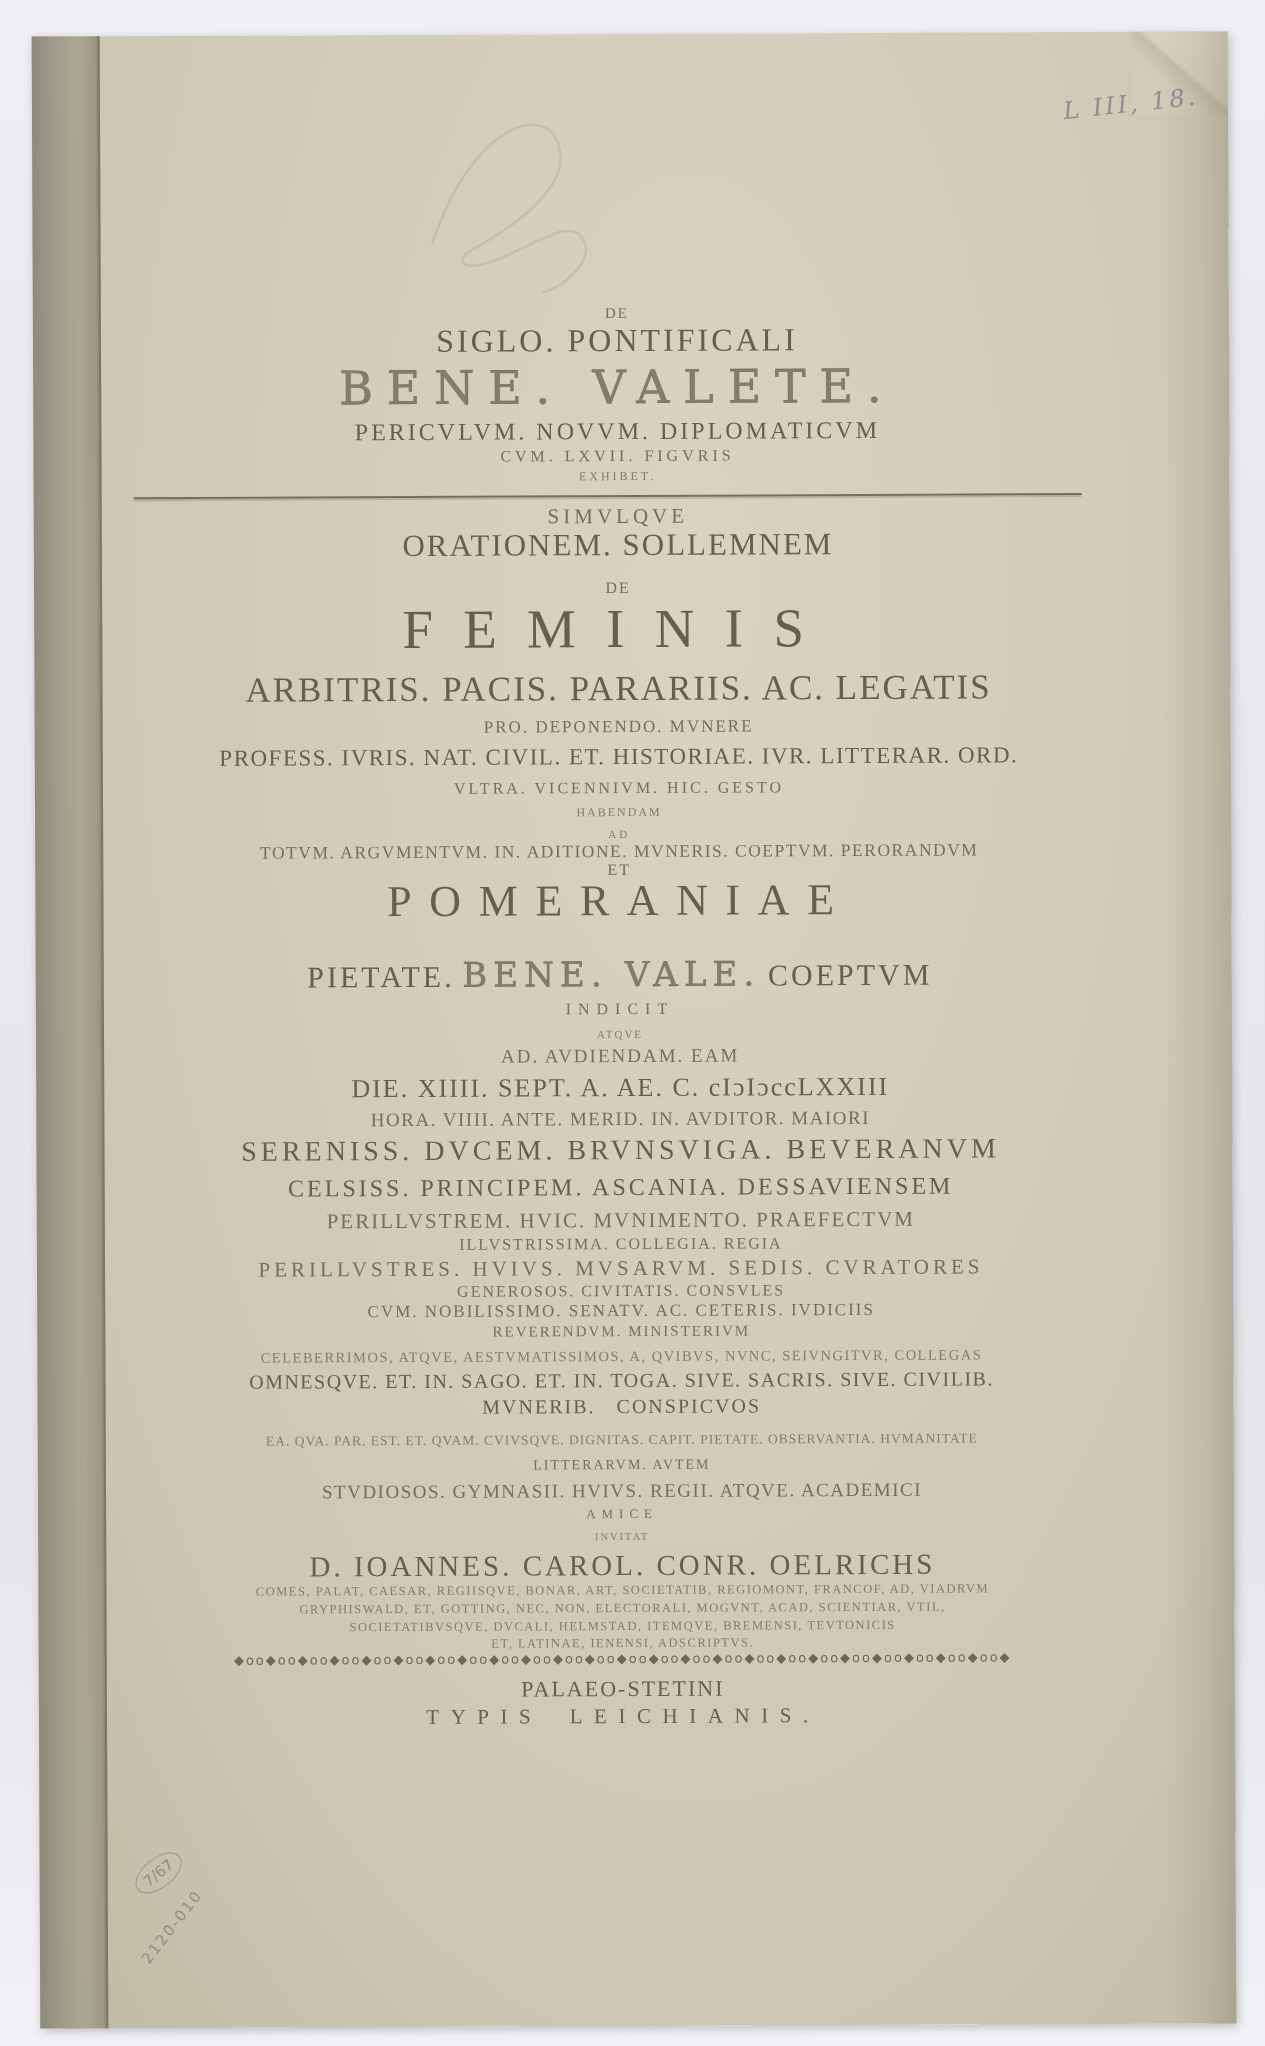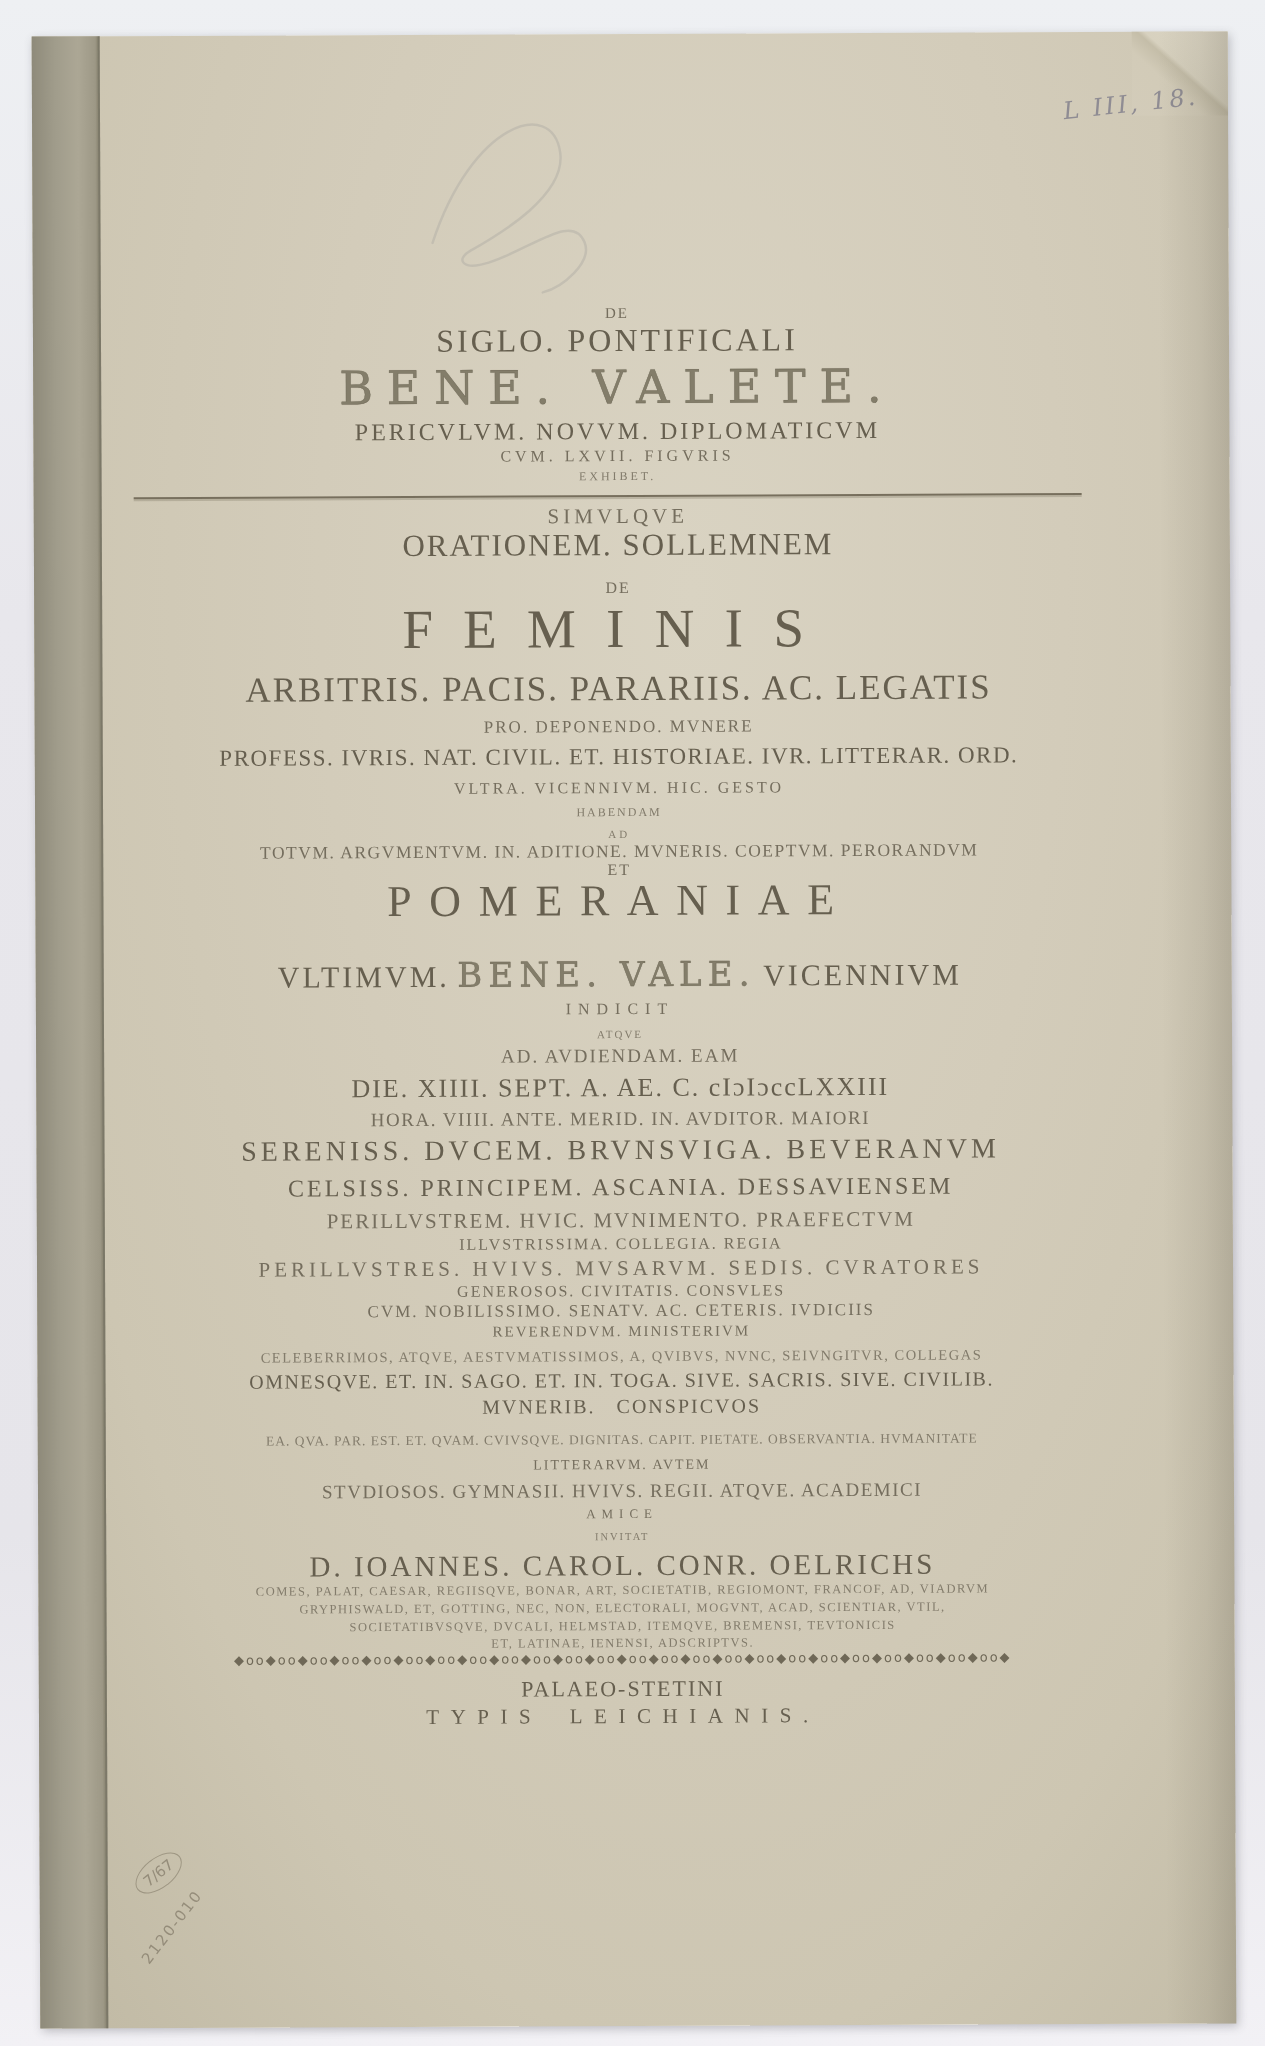--- a/index.html
+++ b/index.html
@@ -94,23 +94,23 @@
       <div class="ln ink-mid" style="top:683px;font-size:17px;letter-spacing:2px;">PRO. DEPONENDO. MVNERE</div>
       <div class="ln ink-dark" style="top:710px;font-size:23px;letter-spacing:1.5px;">PROFESS. IVRIS. NAT. CIVIL. ET. HISTORIAE. IVR. LITTERAR. ORD.</div>
       <div class="ln ink-mid" style="top:745px;font-size:16px;letter-spacing:3px;">VLTRA. VICENNIVM. HIC. GESTO</div>
       <div class="ln ink-soft" style="top:772px;font-size:12px;letter-spacing:2px;">HABENDAM</div>
       <div class="ln ink-soft" style="top:794px;font-size:11px;letter-spacing:3px;">AD</div>
       <div class="ln ink-mid" style="top:807px;font-size:17.5px;letter-spacing:1.5px;">TOTVM. ARGVMENTVM. IN. ADITIONE. MVNERIS. COEPTVM. PERORANDVM</div>
       <div class="ln ink-mid" style="top:827px;font-size:16px;letter-spacing:2px;">ET</div>
       <div class="ln ink-dark" style="top:842px;font-size:44px;letter-spacing:.40em;">POMERANIAE</div>
 
       <div class="ln" style="top:921px;font-size:30px;">
-        <span class="ink-dark" style="letter-spacing:3px;">VLTIMVM.</span>
+        <span class="ink-dark" style="letter-spacing:3px;">PIETATE.</span>
         <span class="deco" style="font-size:34px;letter-spacing:.18em;">BENE. VALE.</span>
-        <span class="ink-dark" style="letter-spacing:3px;">VICENNIVM</span>
+        <span class="ink-dark" style="letter-spacing:3px;">COEPTVM</span>
       </div>
       <div class="ln ink-mid" style="top:966px;font-size:16px;letter-spacing:7px;">INDICIT</div>
       <div class="ln ink-soft" style="top:994px;font-size:11px;letter-spacing:2px;">ATQVE</div>
       <div class="ln ink-mid" style="top:1011px;font-size:19px;letter-spacing:2px;">AD. AVDIENDAM. EAM</div>
       <div class="ln ink-dark" style="top:1039px;font-size:26px;letter-spacing:2px;">DIE. XIIII. SEPT. A. AE. C. cIɔIɔccLXXIII</div>
       <div class="ln ink-mid" style="top:1074px;font-size:19px;letter-spacing:1.5px;">HORA. VIIII. ANTE. MERID. IN. AVDITOR. MAIORI</div>
 
       <div class="ln ink-dark" style="top:1100px;font-size:28px;letter-spacing:4px;">SERENISS. DVCEM. BRVNSVIGA. BEVERANVM</div>
       <div class="ln ink-dark" style="top:1140px;font-size:24px;letter-spacing:3px;">CELSISS. PRINCIPEM. ASCANIA. DESSAVIENSEM</div>
       <div class="ln ink-mid" style="top:1174px;font-size:21px;letter-spacing:2px;">PERILLVSTREM. HVIC. MVNIMENTO. PRAEFECTVM</div>

